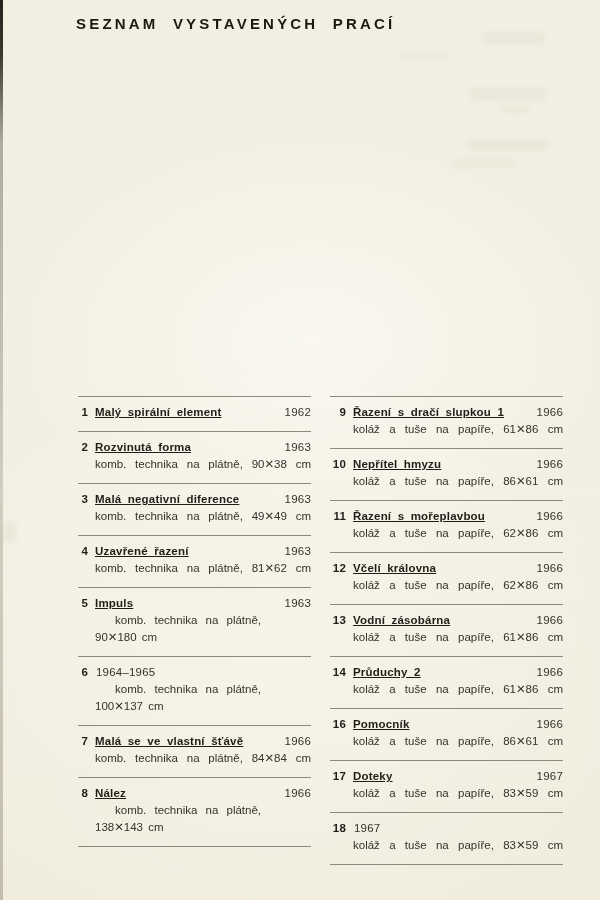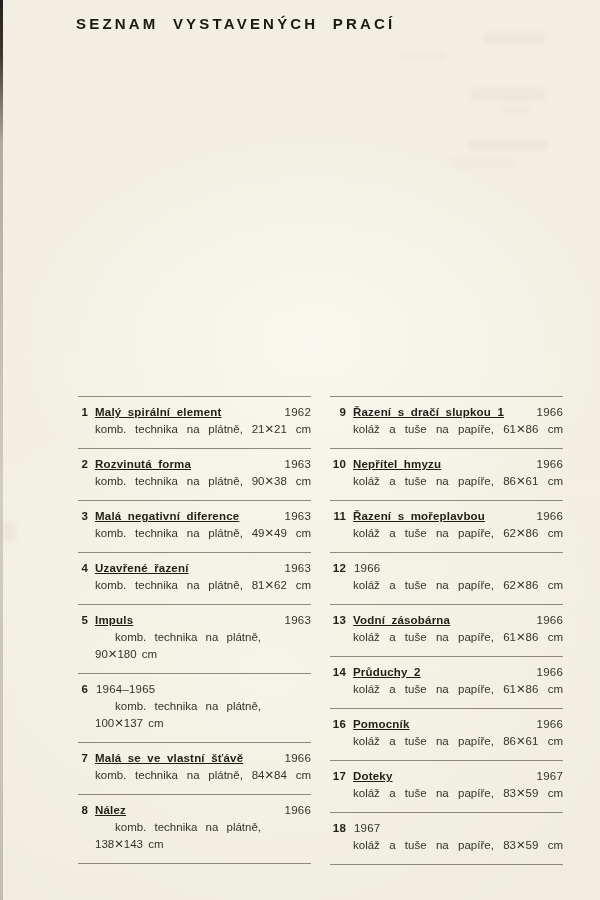--- a/index.html
+++ b/index.html
@@ -128,21 +128,20 @@
   <div class="page-title">SEZNAM VYSTAVENÝCH PRACÍ</div>
 
   <div class="work-list">
     <div class="col col-0">
   <div class="entry">
     <div class="entry-head">
       <span class="entry-num">1</span>
       <span class="entry-title">Malý spirální element</span>
       <span class="entry-year">1962</span>
     </div>
-    <div class="entry-detail one-line">komb. technika na plátně, 21✕21 cm</div>
   </div>
 
   <div class="entry">
     <div class="entry-head">
       <span class="entry-num">2</span>
       <span class="entry-title">Rozvinutá forma</span>
       <span class="entry-year">1963</span>
     </div>
     <div class="entry-detail one-line">komb. technika na plátně, 90✕38 cm</div>
   </div>
@@ -233,20 +232,21 @@
       <span class="entry-num">11</span>
       <span class="entry-title">Řazení s mořeplavbou</span>
       <span class="entry-year">1966</span>
     </div>
     <div class="entry-detail one-line">koláž a tuše na papíře, 62✕86 cm</div>
   </div>
 
   <div class="entry">
     <div class="entry-head">
       <span class="entry-num">12</span>
+      <span class="entry-title">Včelí královna</span>
       <span class="entry-year">1966</span>
     </div>
     <div class="entry-detail one-line">koláž a tuše na papíře, 62✕86 cm</div>
   </div>
 
   <div class="entry">
     <div class="entry-head">
       <span class="entry-num">13</span>
       <span class="entry-title">Vodní zásobárna</span>
       <span class="entry-year">1966</span>

